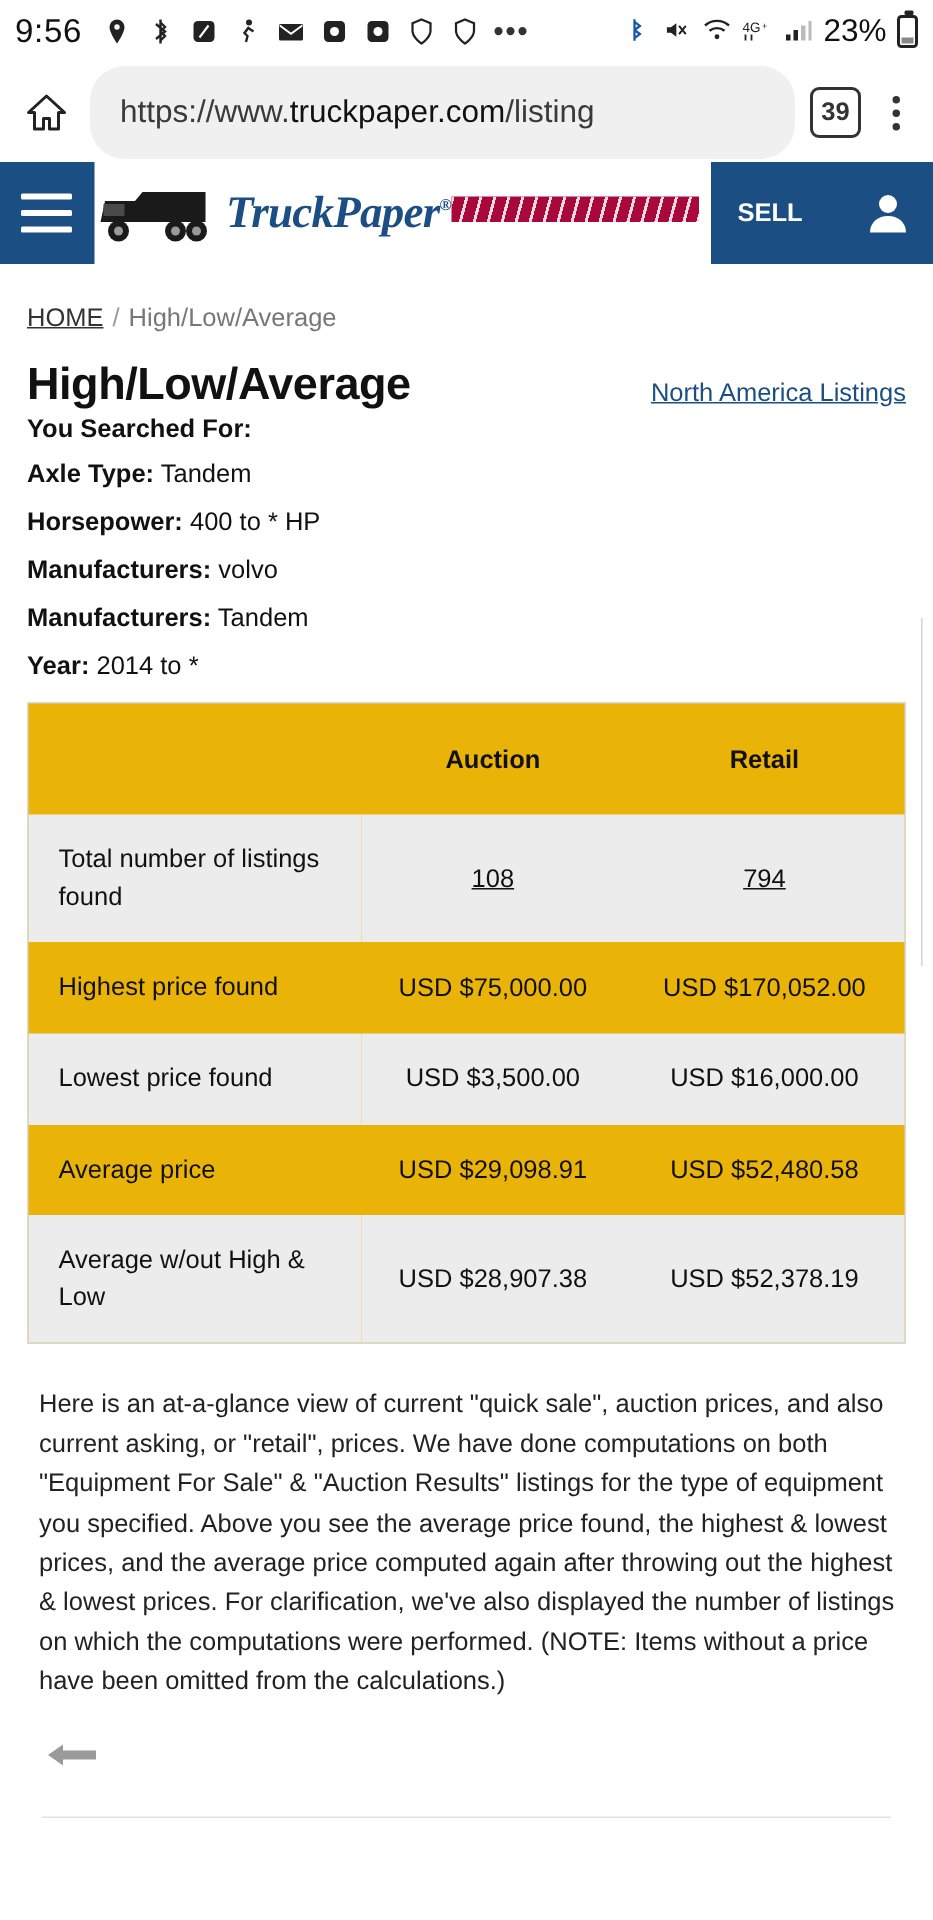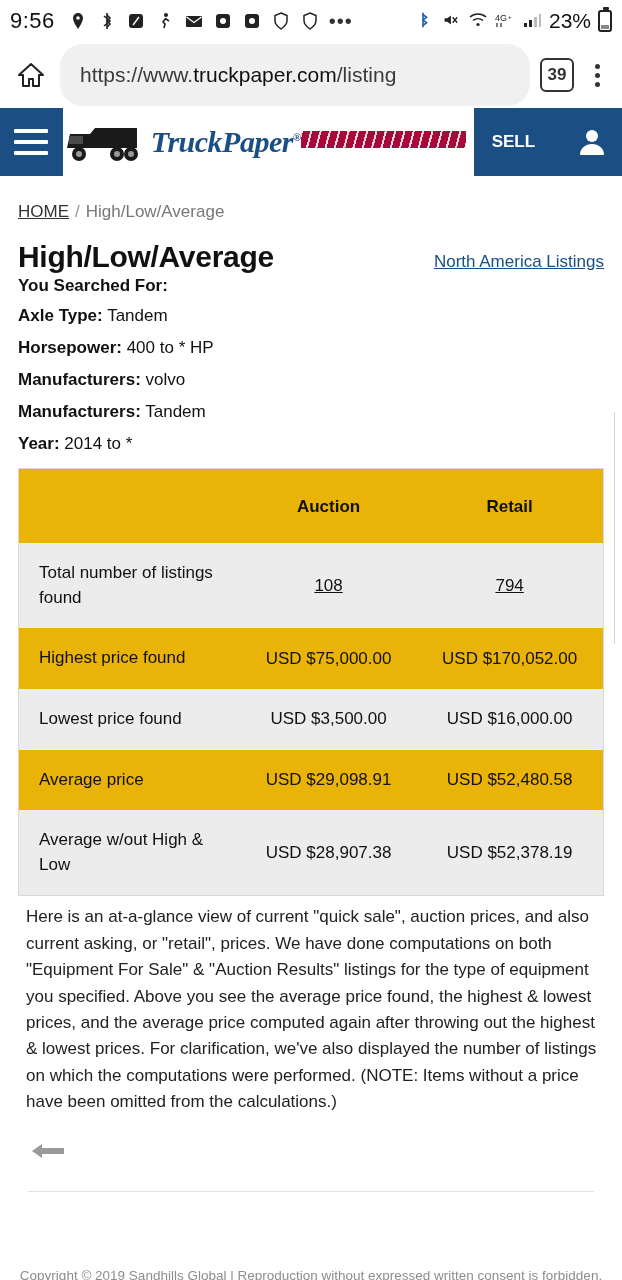--- a/index.html
+++ b/index.html
@@ -155,21 +155,21 @@
   table.hla td {
     font-size: 17px; color: #111; padding: 18px 10px; text-align: center; vertical-align: middle;
   }
   table.hla td.label { text-align: left; padding-left: 20px; width: 38%; line-height: 1.45; }
   table.hla tr.shaded td { background: #ececec; }
   table.hla tr.bold td { font-weight: normal; }
   table.hla a.count { color: #111; text-decoration: underline; }
 
   .blurb {
     font-size: 17px; line-height: 1.55; color: #222;
-    padding: 8px 6px 0 12px;
+    padding: 27px 6px 0 12px;
   }
   .return-row {
     display: flex; align-items: center; gap: 16px;
     padding: 26px 6px 0 16px;
   }
   .return-text { font-size: 17px; color: #777; }
   .rule { border-top: 1px solid #e2e2e2; margin: 26px 14px 0 14px; }
 
   .copyright {
     text-align: center; font-size: 13.5px; color: #8d8d8d;

